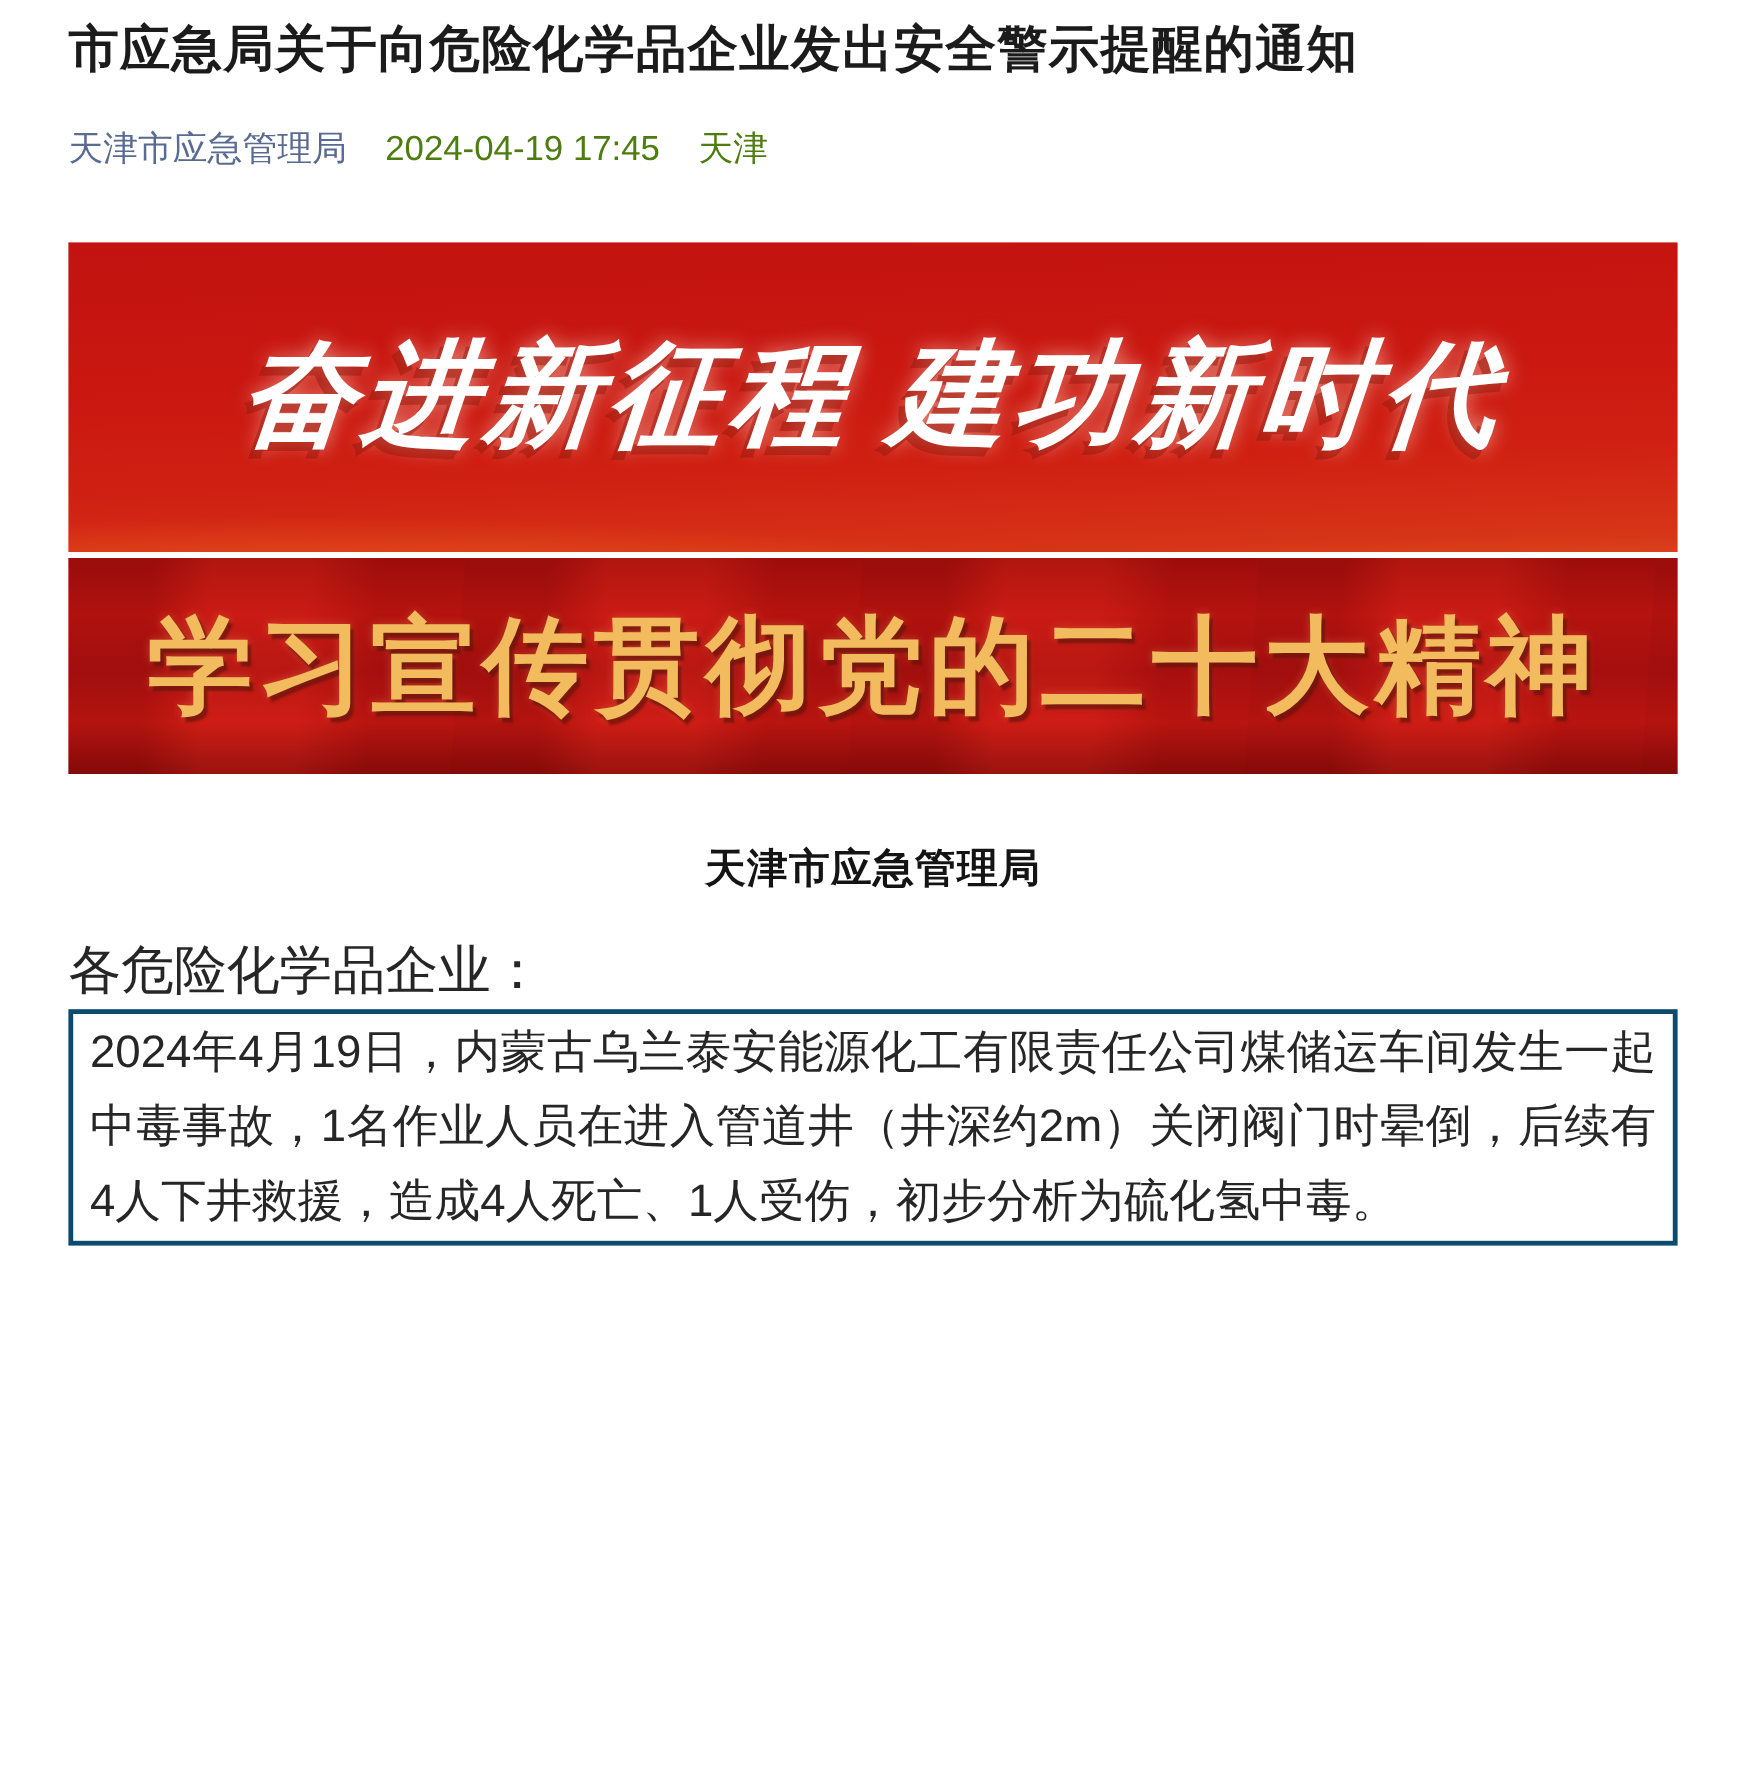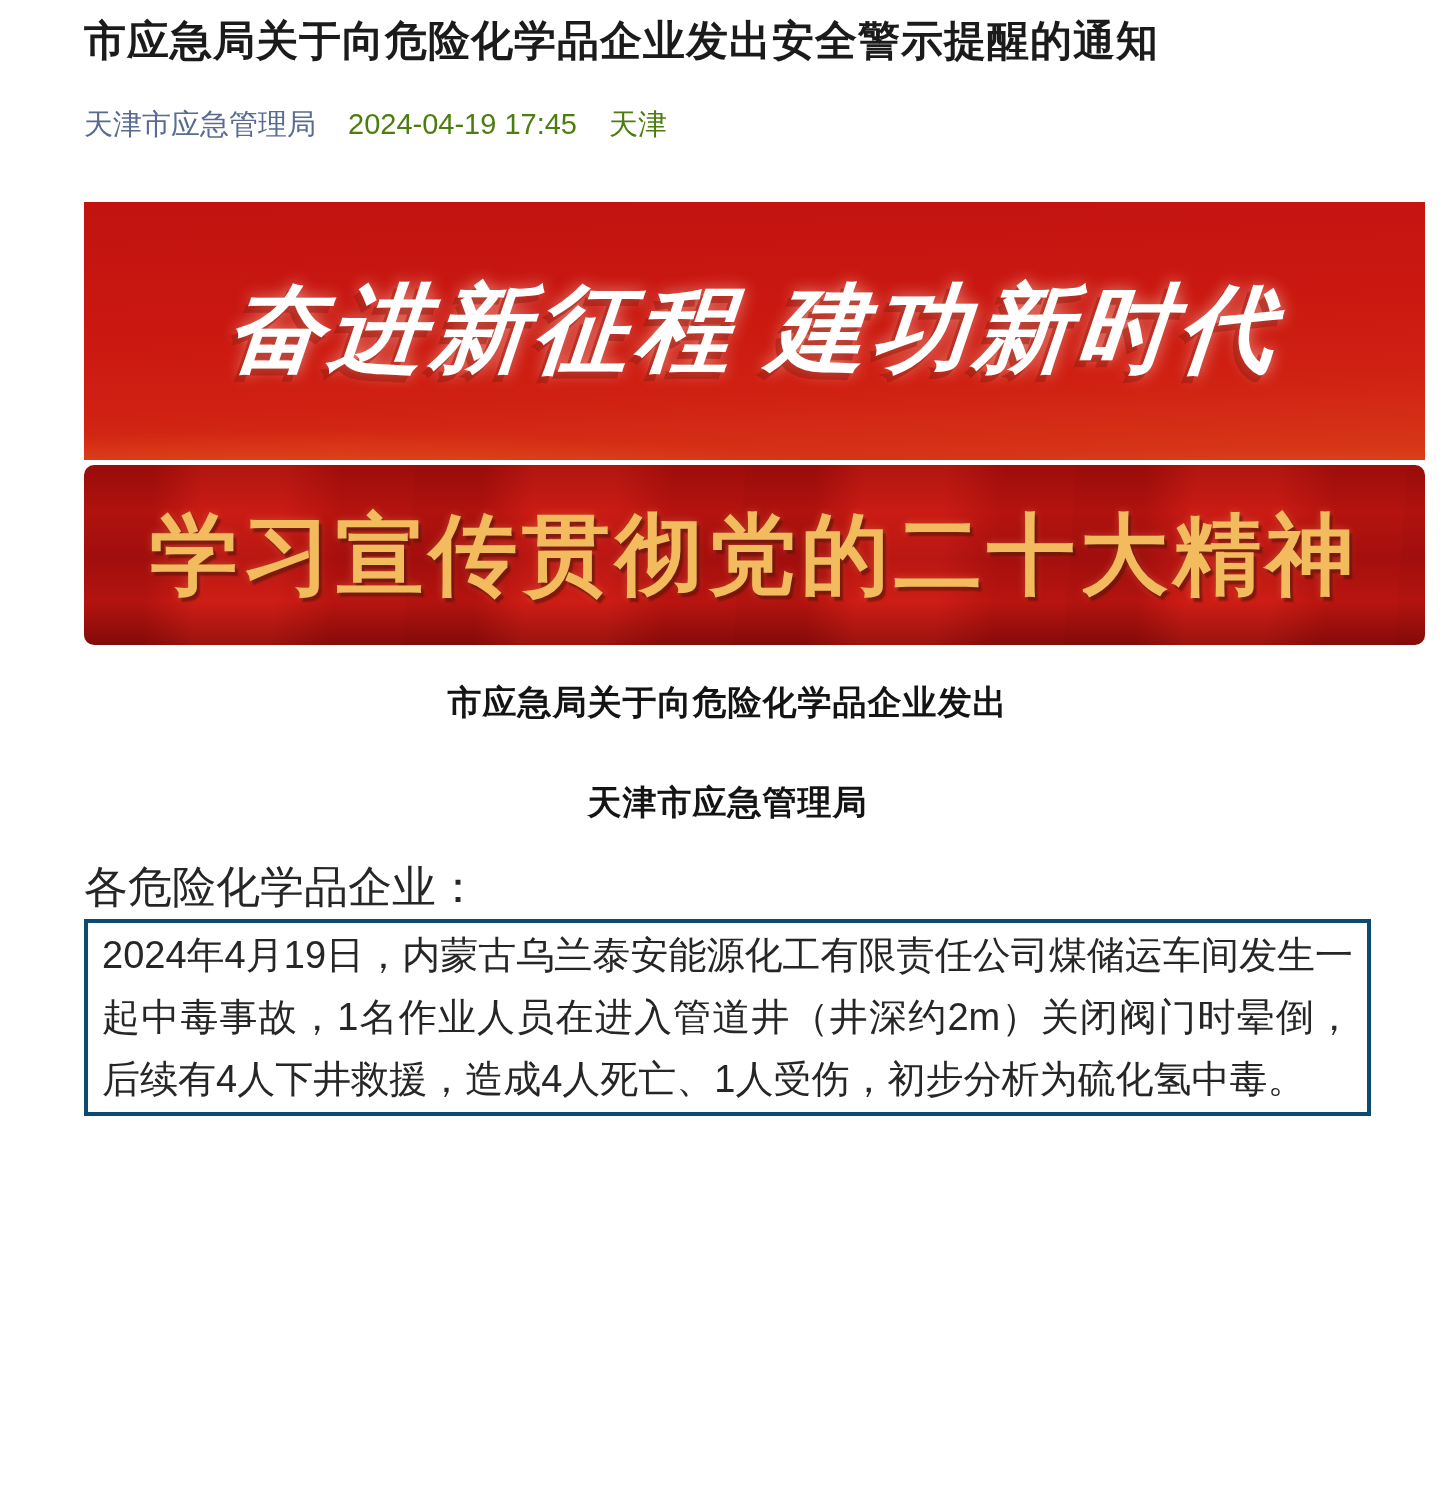--- a/index.html
+++ b/index.html
@@ -1,21 +1,21 @@
 <!DOCTYPE html>
 <html><head>
 <meta charset="utf-8">
 <style>
   * { margin:0; padding:0; box-sizing:border-box; }
   html,body { background:#ffffff; }
   body {
     width:1455px; height:1491px; overflow:hidden;
     font-family:"Liberation Sans","DejaVu Sans",sans-serif;
   }
-  .page { padding:0 84px; width:1455px; }
+  .page { padding:0 57px; width:1455px; }
 
   .title {
     padding-top:14px;
     font-size:42px; line-height:54px; font-weight:700;
     color:#1b1b1b; letter-spacing:1px;
   }
   .byline {
     margin-top:38px; display:flex; align-items:baseline; gap:32px;
     font-size:29px; line-height:36px;
   }
@@ -43,21 +43,20 @@
   .banner-gap { height:5px; background:#ffffff; }
   .banner-bottom {
     height:180px; position:relative; overflow:hidden;
     display:flex; align-items:center; justify-content:center;
     background:
       repeating-linear-gradient(94deg,
         rgba(70,0,0,0.16) 0px 70px,
         rgba(255,80,50,0.10) 120px 200px,
         rgba(70,0,0,0.12) 260px 330px),
       linear-gradient(180deg, #a80f0c 0%, #c41511 26%, #b21110 52%, #c81712 76%, #8e0c0a 100%);
-    border-radius: 10px;
   }
   .slogan-bottom {
     font-family:"Liberation Serif","DejaVu Serif",serif;
     font-size:88px; font-weight:700; white-space:nowrap; letter-spacing:5px;
     color:#f1bb5e;
     text-shadow: 3px 4px 2px rgba(92,16,8,0.65), 0 0 8px rgba(255,210,130,0.25);
   }
 
   .article-heading {
     text-align:center; font-weight:700; color:#141414;
@@ -95,21 +94,20 @@
   <figure class="banner">
     <div class="banner-top">
       <div class="slogan-top">奋进新征程  建功新时代</div>
     </div>
     <div class="banner-gap"></div>
     <div class="banner-bottom">
       <div class="slogan-bottom">学习宣传贯彻党的二十大精神</div>
     </div>
   </figure>
 
-  <div class="article-heading first">市应急局关于向危险化学品企业发出</div>
 
   <div class="article-heading second">天津市应急管理局</div>
 
   <p class="body-text salutation">各危险化学品企业：</p>
 
 
   <div class="highlight-box">
     <p class="highlight-text">2024年4月19日，内蒙古乌兰泰安能源化工有限责任公司煤储运车间发生一起中毒事故，1名作业人员在进入管道井（井深约2m）关闭阀门时晕倒，后续有4人下井救援，造成4人死亡、1人受伤，初步分析为硫化氢中毒。</p>
   </div>
 

